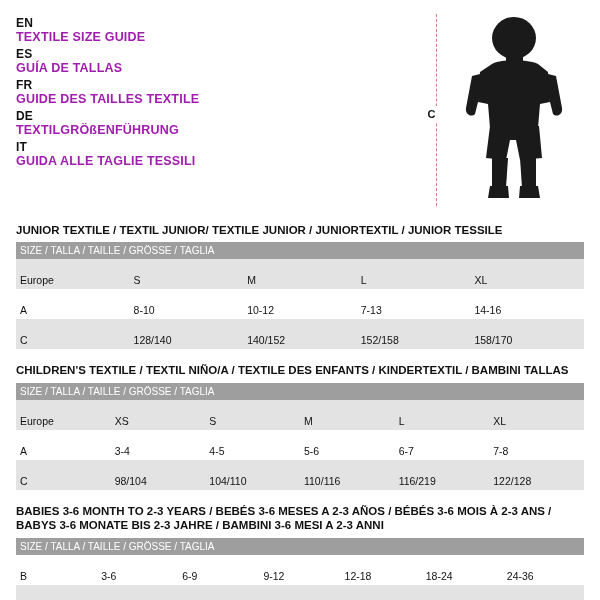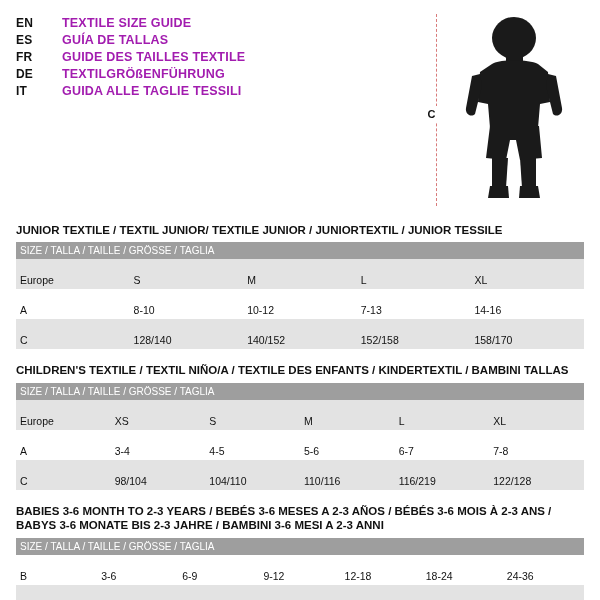--- a/index.html
+++ b/index.html
@@ -28,21 +28,21 @@
     display: flex;
     flex-direction: row;
     align-items: flex-start;
   }
   .lang-list {
     width: 400px;
     padding-top: 2px;
   }
   .lang-row {
     display: flex;
-    flex-direction: row;
+    flex-direction: column;
     align-items: baseline;
     margin-bottom: 3px;
   }
   .lang-code {
     width: 46px;
     font-size: 12px;
     font-weight: bold;
     letter-spacing: 0.2px;
     color: #111;
   }

